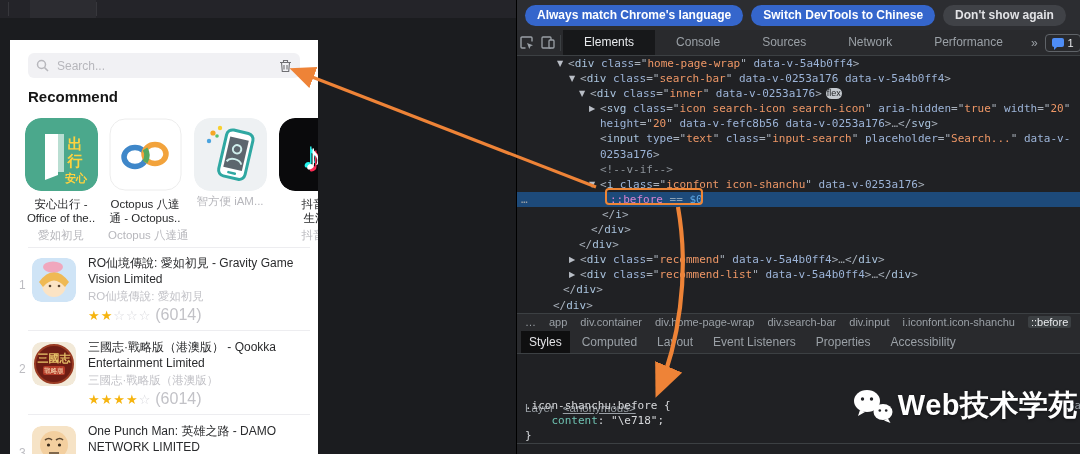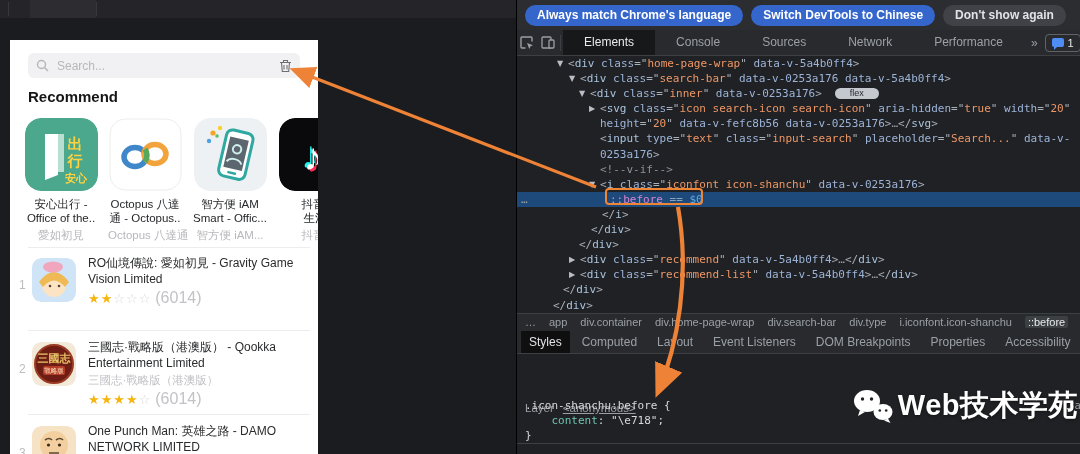--- a/index.html
+++ b/index.html
@@ -56,21 +56,21 @@
   
   .tree{position:absolute;left:0;top:56px;width:100%;height:257px;overflow:hidden;
         font-family:"DejaVu Sans Mono",monospace;font-size:11px;line-height:15.1px;}
   .tree-row{height:15.1px;white-space:pre;position:relative;box-sizing:border-box;cursor:pointer;}
   .tree-row.selected{background:#1d4a7a;}
   .gutter{position:absolute;left:4px;color:#9aa0a6;}
   .tk-a{display:inline-block;width:11px;color:#b9bec6;font-size:8px;font-family:"DejaVu Sans",sans-serif;vertical-align:top;}
   .tk-p{color:#a8b0ba;} .tk-g{color:#a9c3dd;} .tk-at{color:#9cb4d8;} .tk-v{color:#ee9766;}
   .tk-c{color:#8b9299;margin-top:48px;} .tk-e{color:#9aa0a6;} .tk-ps{color:#d983d0;} .tk-op{color:#8da2b5;} .tk-dv{color:#5fa9e6;}
   .tk-b{display:inline-block;background:#c4c9cf;color:#26282b;border-radius:7px;font-size:9px;line-height:11px;
-        padding:0 15px;margin-left:13px;vertical-align:1px;font-family:"Liberation Sans",sans-serif;}
+        padding:0 1px;margin-left:4px;vertical-align:1px;font-family:"Liberation Sans",sans-serif;}
   .annot-box{position:absolute;left:88px;top:188px;width:98px;height:17px;border:2px solid #ef8636;border-radius:4px;box-sizing:border-box;z-index:5;}
   
   .crumbs{position:absolute;left:0;top:313px;width:100%;height:17px;background:#292a2d;border-top:1px solid #3c4043;
           display:flex;align-items:center;gap:13px;padding:0 8px;box-sizing:border-box;font-size:11px;color:#9aa0a6;overflow:hidden;}
   .crumb{cursor:pointer;white-space:nowrap;}
   .crumb.sel{background:#3c4043;color:#e8eaed;border-radius:2px;padding:0 3px;}
   
   .stabs{position:absolute;left:0;top:330px;width:100%;height:24px;background:#292a2d;border-bottom:1px solid #3c4043;
          display:flex;align-items:center;gap:4px;padding-left:4px;box-sizing:border-box;font-size:12px;color:#9aa0a6;overflow:hidden;}
   .stab{padding:4px 8px;cursor:pointer;white-space:nowrap;}
@@ -158,24 +158,20 @@
             <circle cx="15" cy="23" r="2.2" fill="#4aa3df"></circle>
             <circle cx="23" cy="18" r="1.8" fill="#59c06e"></circle>
             <g transform="rotate(13 41 38)">
               <rect x="28" y="13" width="27" height="47" rx="6" fill="#fff" stroke="#2fa8a2" stroke-width="3"></rect>
               <rect x="32" y="20" width="19" height="31" fill="#5c666e"></rect>
               <circle cx="41.5" cy="31" r="4.2" fill="none" stroke="#cfeeec" stroke-width="2"></circle>
               <path d="M34 45 a8 6 0 0 1 15 0" fill="none" stroke="#cfeeec" stroke-width="2"></path>
               <rect x="37" y="54" width="9" height="2.5" rx="1" fill="#2fa8a2"></rect>
             </g>
           </svg></div>
-        <div class="lbl">
-          <div>智方便 iAM</div>
-          <div>Smart - Offic...</div>
-        </div>
         <div class="sub">智方便 iAM...</div>
       </div>
       <div class="card" style="left: 268px;">
         <div class="tile"><svg width="73" height="73" viewBox="0 0 73 73">
             <rect width="73" height="73" rx="16" fill="#0a0a0c"></rect>
             <text x="22" y="50" font-size="38" font-weight="bold" fill="#25f4ee">♪</text>
             <text x="27" y="54" font-size="38" font-weight="bold" fill="#fe2c55">♪</text>
             <text x="24.5" y="52" font-size="38" font-weight="bold" fill="#fff">♪</text>
           </svg></div>
         <div class="lbl">
@@ -192,20 +188,21 @@
         <div class="app-ic"><svg width="44" height="44" viewBox="0 0 44 44">
             <rect width="44" height="44" rx="9" fill="#cfe4f6"></rect>
             <circle cx="22" cy="27" r="12" fill="#fbe3c4"></circle>
             <path d="M7 24 q15-20 30 0 l-4 5 q-11-13-22 0z" fill="#efb954"></path>
             <ellipse cx="21" cy="9" rx="10" ry="5.5" fill="#f0a7bd"></ellipse>
             <circle cx="18" cy="28" r="1.3" fill="#5b4632"></circle>
             <circle cx="27" cy="28" r="1.3" fill="#5b4632"></circle>
           </svg></div>
         <div class="li-text">
           <div class="li-title">RO仙境傳說: 愛如初見 - Gravity Game Vision Limited</div>
+          <div class="li-sub">RO仙境傳說: 愛如初見</div>
           <div class="li-stars"><span class="st-f">★</span><span class="st-f">★</span><span class="st-e">☆</span><span class="st-e">☆</span><span class="st-e">☆</span><span class="li-count">(6014)</span></div>
         </div>
       </div>
       <div class="hr" style="top: 290px;"></div>
       <div class="list-item" style="top: 296px; height: 84px;">
         <span class="rank">2</span>
         <div class="app-ic"><svg width="44" height="44" viewBox="0 0 44 44">
             <rect width="44" height="44" rx="9" fill="#f2e9d8"></rect>
             <circle cx="22" cy="22" r="19" fill="#6e1d14" stroke="#9a3b23" stroke-width="2"></circle>
             <text x="22" y="20" font-size="11" font-weight="bold" fill="#e7c268" text-anchor="middle">三國志</text>
@@ -300,31 +297,30 @@
       <div class="tree-row" style="padding-left: 36px;"><span class="tk-p">&lt;/</span><span class="tk-g">div</span><span class="tk-p">&gt;</span></div>
     </div>
   <div class="annot-box"></div>
 
   <div class="crumbs" id="crumbs">
       <span class="crumb">…</span>
       <span class="crumb">app</span>
       <span class="crumb">div.container</span>
       <span class="crumb">div.home-page-wrap</span>
       <span class="crumb">div.search-bar</span>
-      <span class="crumb">div.type</span>
+      <span class="crumb">div.input</span>
       <span class="crumb">i.iconfont.icon-shanchu</span>
       <span class="crumb sel">::before</span>
     </div>
 
   <div class="stabs" id="stabs">
       <span class="stab active">Styles</span>
       <span class="stab">Computed</span>
       <span class="stab">Layout</span>
       <span class="stab">Event Listeners</span>
-      <span class="stab">DOM Breakpoints</span>
       <span class="stab">Properties</span>
       <span class="stab">Accessibility</span>
     </div>
 
 
   <div class="layer-row">
     <span>Layer</span>
     <span class="lnk">&lt;anonymous&gt;</span>
   </div>
 

